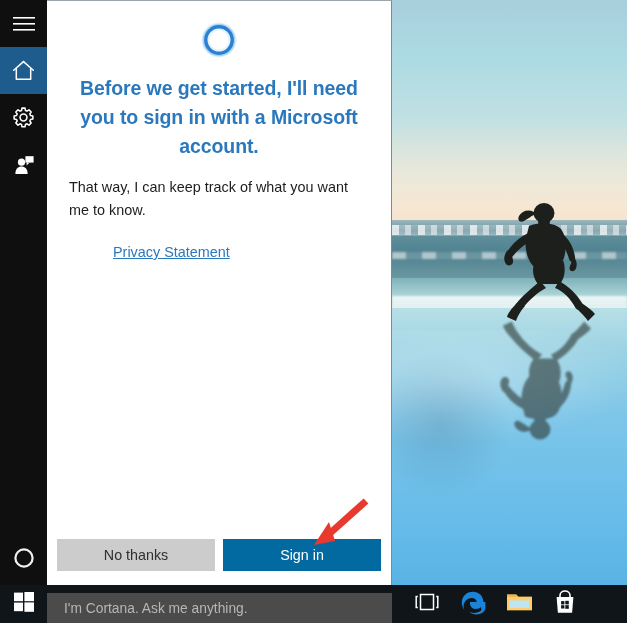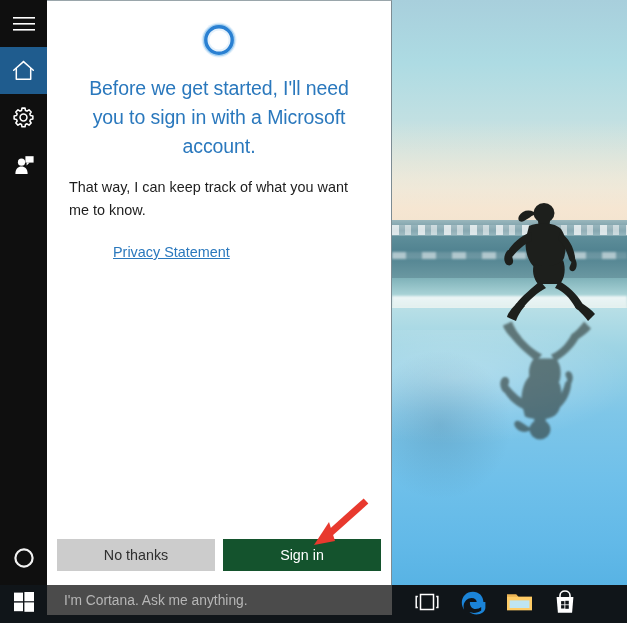--- a/index.html
+++ b/index.html
@@ -91,21 +91,21 @@
     display: flex;
     justify-content: center;
     margin-bottom: 9px;
   }
 
   .headline {
     color: #2a78bd;
     font-size: 19.5px;
     line-height: 29px;
     text-align: center;
-    font-weight: 400;
+    font-weight: 700;
     letter-spacing: -0.1px;
     padding: 0 4px;
   }
 
   .body-copy {
     margin-top: 15px;
     color: #1d1d1d;
     font-size: 14.4px;
     line-height: 23px;
     font-weight: 400;
@@ -144,21 +144,21 @@
     align-items: center;
     justify-content: center;
   }
 
   .btn-secondary {
     background: #cccccc;
     color: #2f2f2f;
   }
 
   .btn-primary {
-    background: #14532d;
+    background: #0369a1;
     color: #ffffff;
   }
 
   
   .photo {
     flex: 1 1 auto;
     height: 585px;
     position: relative;
     overflow: hidden;
     background: #8fc3d4;
@@ -281,21 +281,21 @@
 
   
   .taskbar {
     position: absolute;
     left: 0;
     bottom: 0;
     width: 627px;
     height: 38px;
     background: #101519;
     display: flex;
-    align-items: flex-start;
+    align-items: flex-end;
   }
 
   .start-button {
     width: 47px;
     height: 38px;
     display: flex;
     align-items: center;
     justify-content: center;
     cursor: pointer;
     flex: 0 0 47px;

